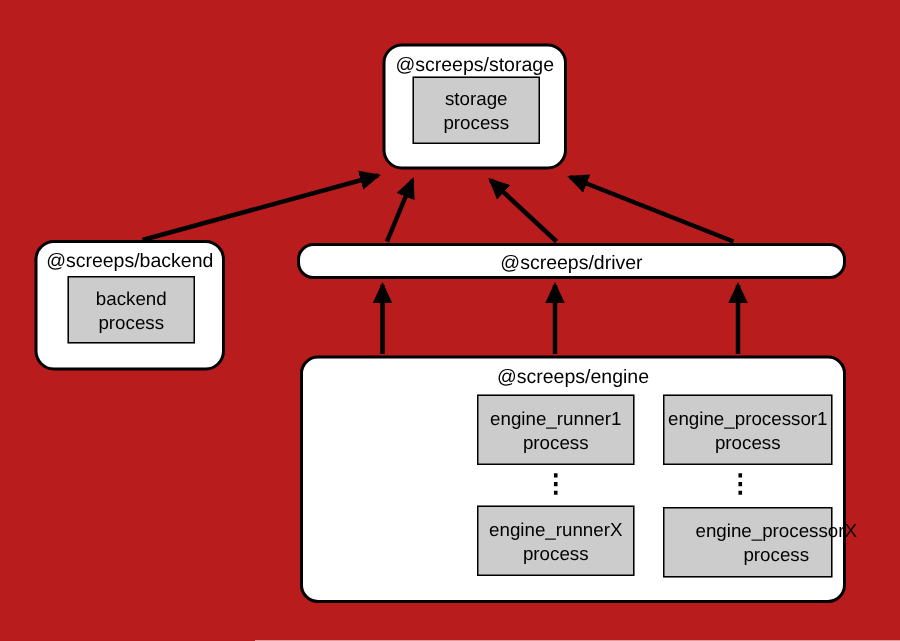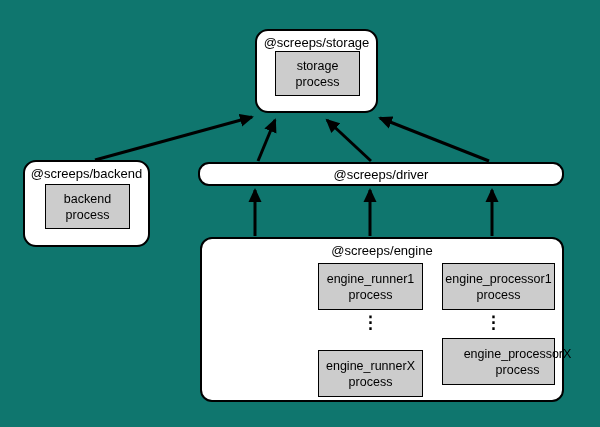--- a/index.html
+++ b/index.html
@@ -1,17 +1,17 @@
 <!DOCTYPE html>
 <html><head>
 <meta charset="utf-8">
 <style>
   html,body{margin:0;padding:0;background:#ffffff;}
   .canvas{
-    position:relative;width:600px;height:427px;background:#0f766e;
+    position:relative;width:600px;height:427px;background:#b91c1c;
     font-family:"Liberation Sans",sans-serif;color:#000;overflow:hidden;
   }
   *{box-sizing:border-box;}
   .edges-layer{position:absolute;left:0;top:0;width:600px;height:427px;}
   .edges-layer line{stroke:#000;stroke-width:3;}
   .pkg{
     position:absolute;background:#fff;border:2px solid #000;border-radius:13px;
   }
   .pkg-title{
     position:absolute;top:4px;left:0;right:0;text-align:center;
@@ -72,18 +72,18 @@
 
 
     <div class="proc" style="left:116px;top:24px;width:105px;height:47px;">engine_runner1 process</div>
 
     <div class="proc" style="left:240px;top:24px;width:113px;height:47px;">engine_processor1 process</div>
 
     <div class="vdots" style="left:160px;top:76px;">⋮</div>
 
     <div class="vdots" style="left:283px;top:76px;">⋮</div>
 
-    <div class="proc" style="left:116px;top:111px;width:105px;height:47px;">engine_runnerX process</div>
+    <div class="proc" style="left:116px;top:98px;width:105px;height:47px;">engine_runnerX process</div>
 
     <div class="proc" style="left:240px;top:99px;width:113px;height:47px;padding-left:40px;">engine_processorX process</div>
   </div>
 
 </div>
 
 </body></html>

